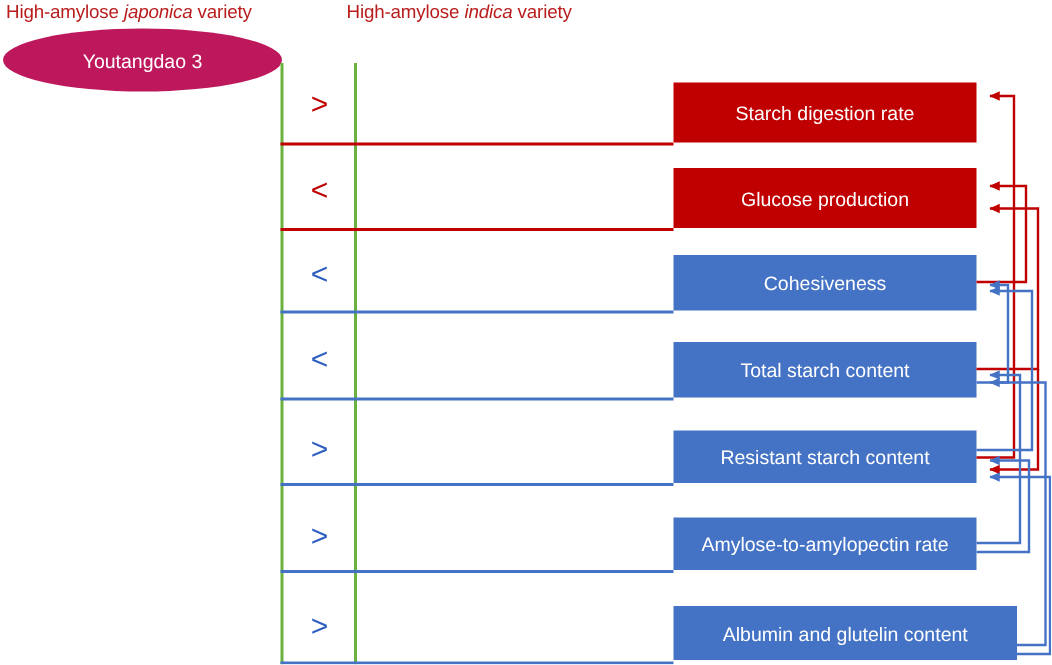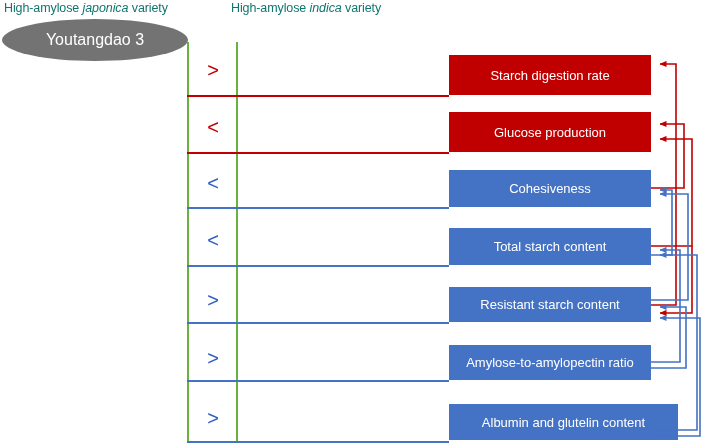--- a/index.html
+++ b/index.html
@@ -1,30 +1,30 @@
 <!DOCTYPE html>
 <html><head>
 <meta charset="utf-8">
 <style>
   html,body{margin:0;padding:0;background:#ffffff;}
   body{font-family:"Liberation Sans","DejaVu Sans",sans-serif;}
   #stage{position:relative;width:701px;height:443px;overflow:hidden;background:#fff;}
 
   
   .col-title{
-    position:absolute;color:#0f766e;font-size:12.5px;
+    position:absolute;color:#b91c1c;font-size:12.5px;
     white-space:nowrap;letter-spacing:-0.1px;
   }
   .col-title .ital{font-style:italic;}
 
   
   .ellipse{
-    position:absolute;background:#737373;border-radius:50%;
+    position:absolute;background:#be185d;border-radius:50%;
     display:flex;align-items:center;justify-content:center;
-    color:#ffffff;font-size:16px;
+    color:#ffffff;font-size:13px;
   }
 
   
   .vline{position:absolute;width:2px;background:#6ab23f;}
   .hline{position:absolute;height:2px;}
   .hline.red{background:#c00000;}
   .hline.blue{background:#4472c4;}
 
   
   .op{
@@ -92,21 +92,21 @@
 
   <div class="trait blue" style="left:449px;top:228px;width:202px;height:37px;">
     <span>Total starch content</span>
     </div>
 
   <div class="trait blue" style="left:449px;top:287px;width:202px;height:35px;">
     <span>Resistant starch content</span>
     </div>
 
   <div class="trait blue" style="left:449px;top:345px;width:202px;height:35px;">
-    <span>Amylose-to-amylopectin ratio</span>
+    <span>Amylose-to-amylopectin rate</span>
     </div>
 
   <div class="trait blue" style="left:449px;top:404px;width:229px;height:36px;">
     <span>Albumin and glutelin content</span>
     </div>
 
   <svg id="wires" viewBox="0 0 701 443">
     <defs>
       <marker id="ahR" markerWidth="7" markerHeight="7" refX="6.5" refY="3.5" orient="auto" markerUnits="userSpaceOnUse">
         <path d="M7,3.5 L0,0.4 L0,6.6 Z" fill="#c00000"></path>

